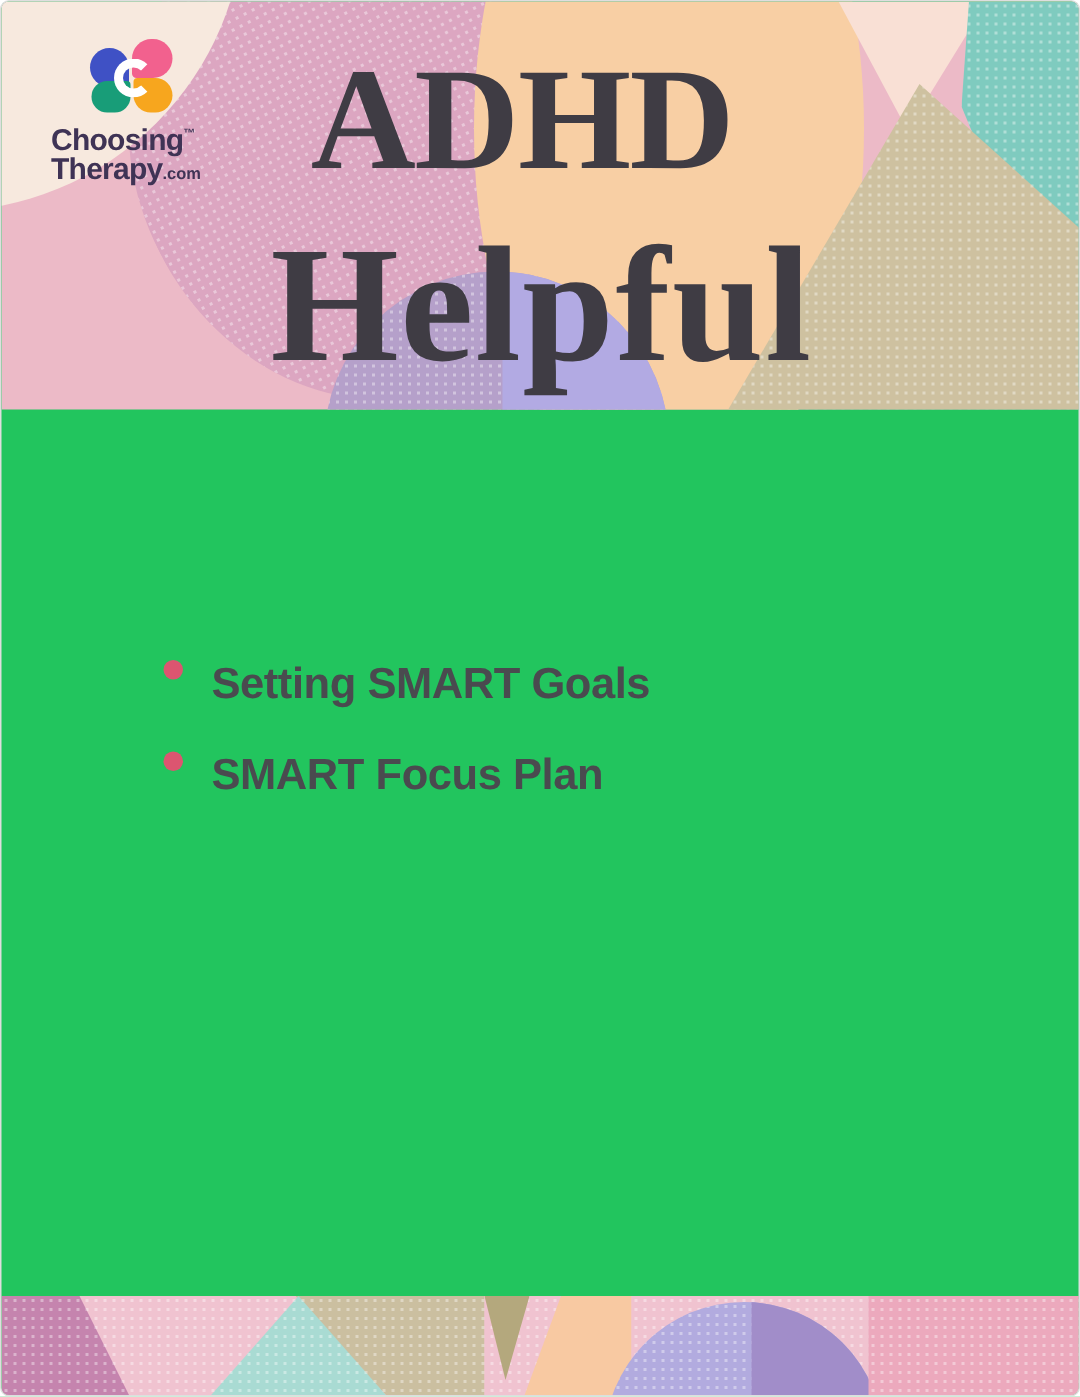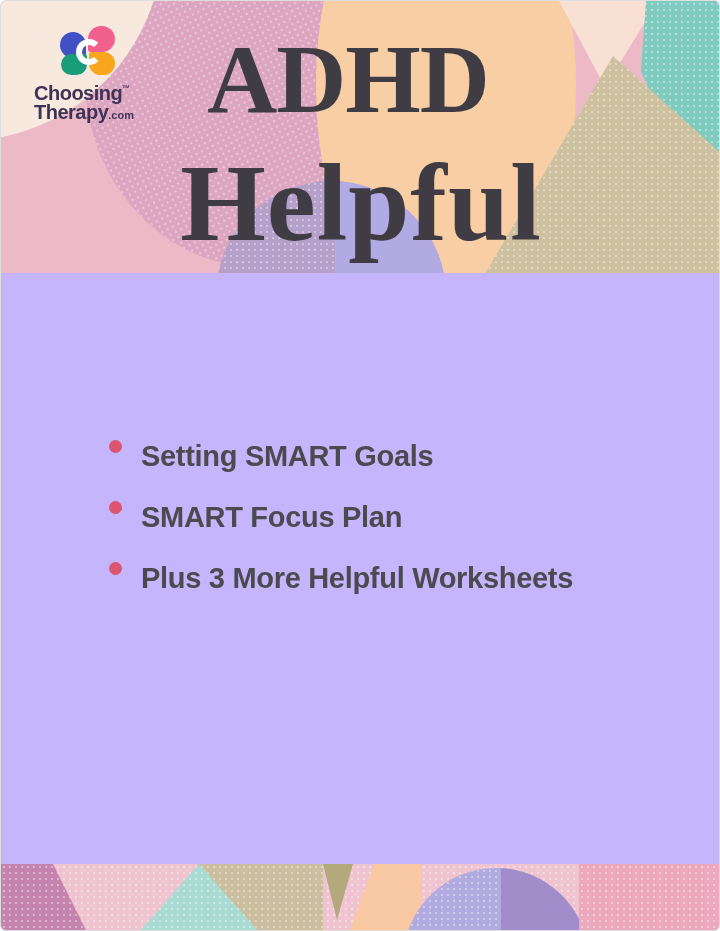--- a/index.html
+++ b/index.html
@@ -1,21 +1,21 @@
 <!DOCTYPE html>
 <html style="--header-pink: #ecbac7; --mauve: #dca6c1; --cream: #f7e9de; --peach: #f8cfa4; --cream-tri: #f9e0d5; --teal: #7fcbbf; --tan: #cec1a0; --purple-left: #b5a0ca; --purple-right: #b2aae3; --title: #3f3c44; --text: #414248; --bullet: #dc5570; --bullet-text: #4a4a4f; --logo-text: #3f3355; --logo-blue: #3f51c5; --logo-pink: #f2618e; --logo-green: #189d78; --logo-yellow: #f7a61e; --strip-pink: #f0c3d0; --plum: #c584ae; --strip-teal: #a9dbd3; --strip-tan: #cbbfa0; --olive: #b4a87d; --strip-peach: #f8c9a2; --strip-purple: #b2abdf; --violet: #a18dc9; --rose: #eca9bd;"><head>
 <meta charset="utf-8">
 <style>
   * { margin:0; padding:0; box-sizing:border-box; }
   html,body { background:#ffffff; }
   body { font-family:"Liberation Sans", sans-serif; }
 
   .page {
     position:relative; width:720px; height:931px;
-    background:#c4b5fd; overflow:hidden;
+    background:#22c55e; overflow:hidden;
     border:1px solid #dedede; border-radius:6px;
   }
 
   
   .hero {
     position:absolute; left:0; top:0; width:720px; height:272px;
     background:var(--header-pink,#ecbac7); overflow:hidden;
   }
   .shape { position:absolute; }
   .spk {
@@ -170,24 +170,20 @@
 
   <ul class="bullets">
     <li>
       <span class="dot"></span>
       <span class="bullet-label">Setting SMART Goals</span>
     </li>
     <li>
       <span class="dot"></span>
       <span class="bullet-label">SMART Focus Plan</span>
     </li>
-    <li>
-      <span class="dot"></span>
-      <span class="bullet-label">Plus 3 More Helpful Worksheets</span>
-    </li>
   </ul>
 
   <div class="strip spk">
     <div class="shape tan-block spk"></div>
     <div class="shape teal-tri2 spk"></div>
     <div class="shape olive-tri"></div>
     <div class="shape peach-wedge"></div>
     <div class="shape plum-wedge spk"></div>
     <div class="shape purple-dome spk">
       <div class="half"></div>

